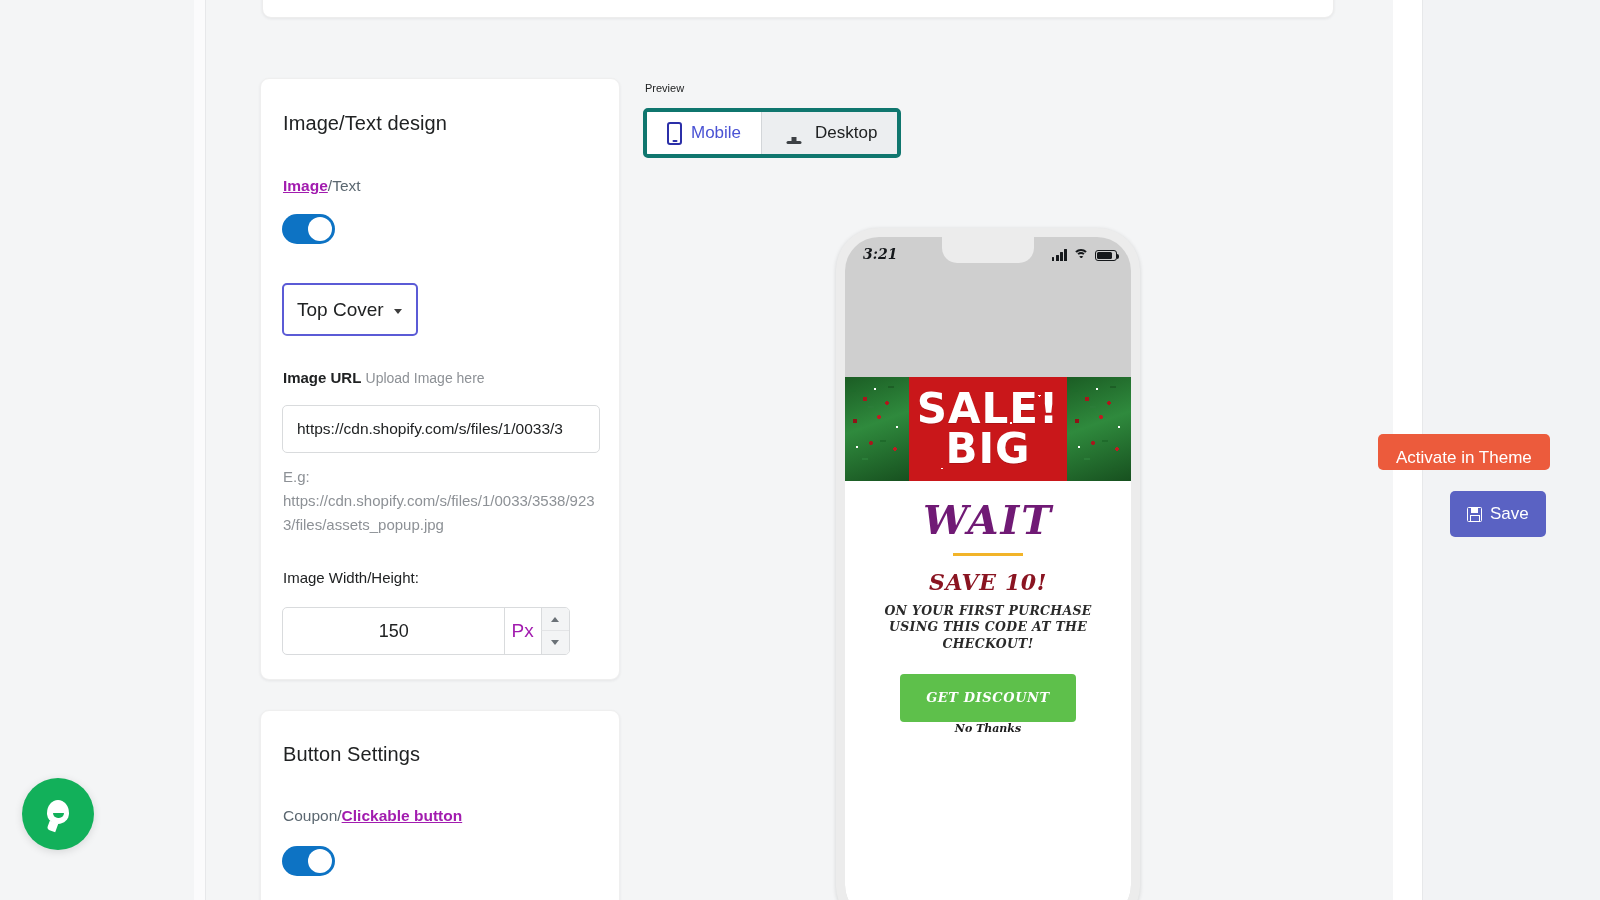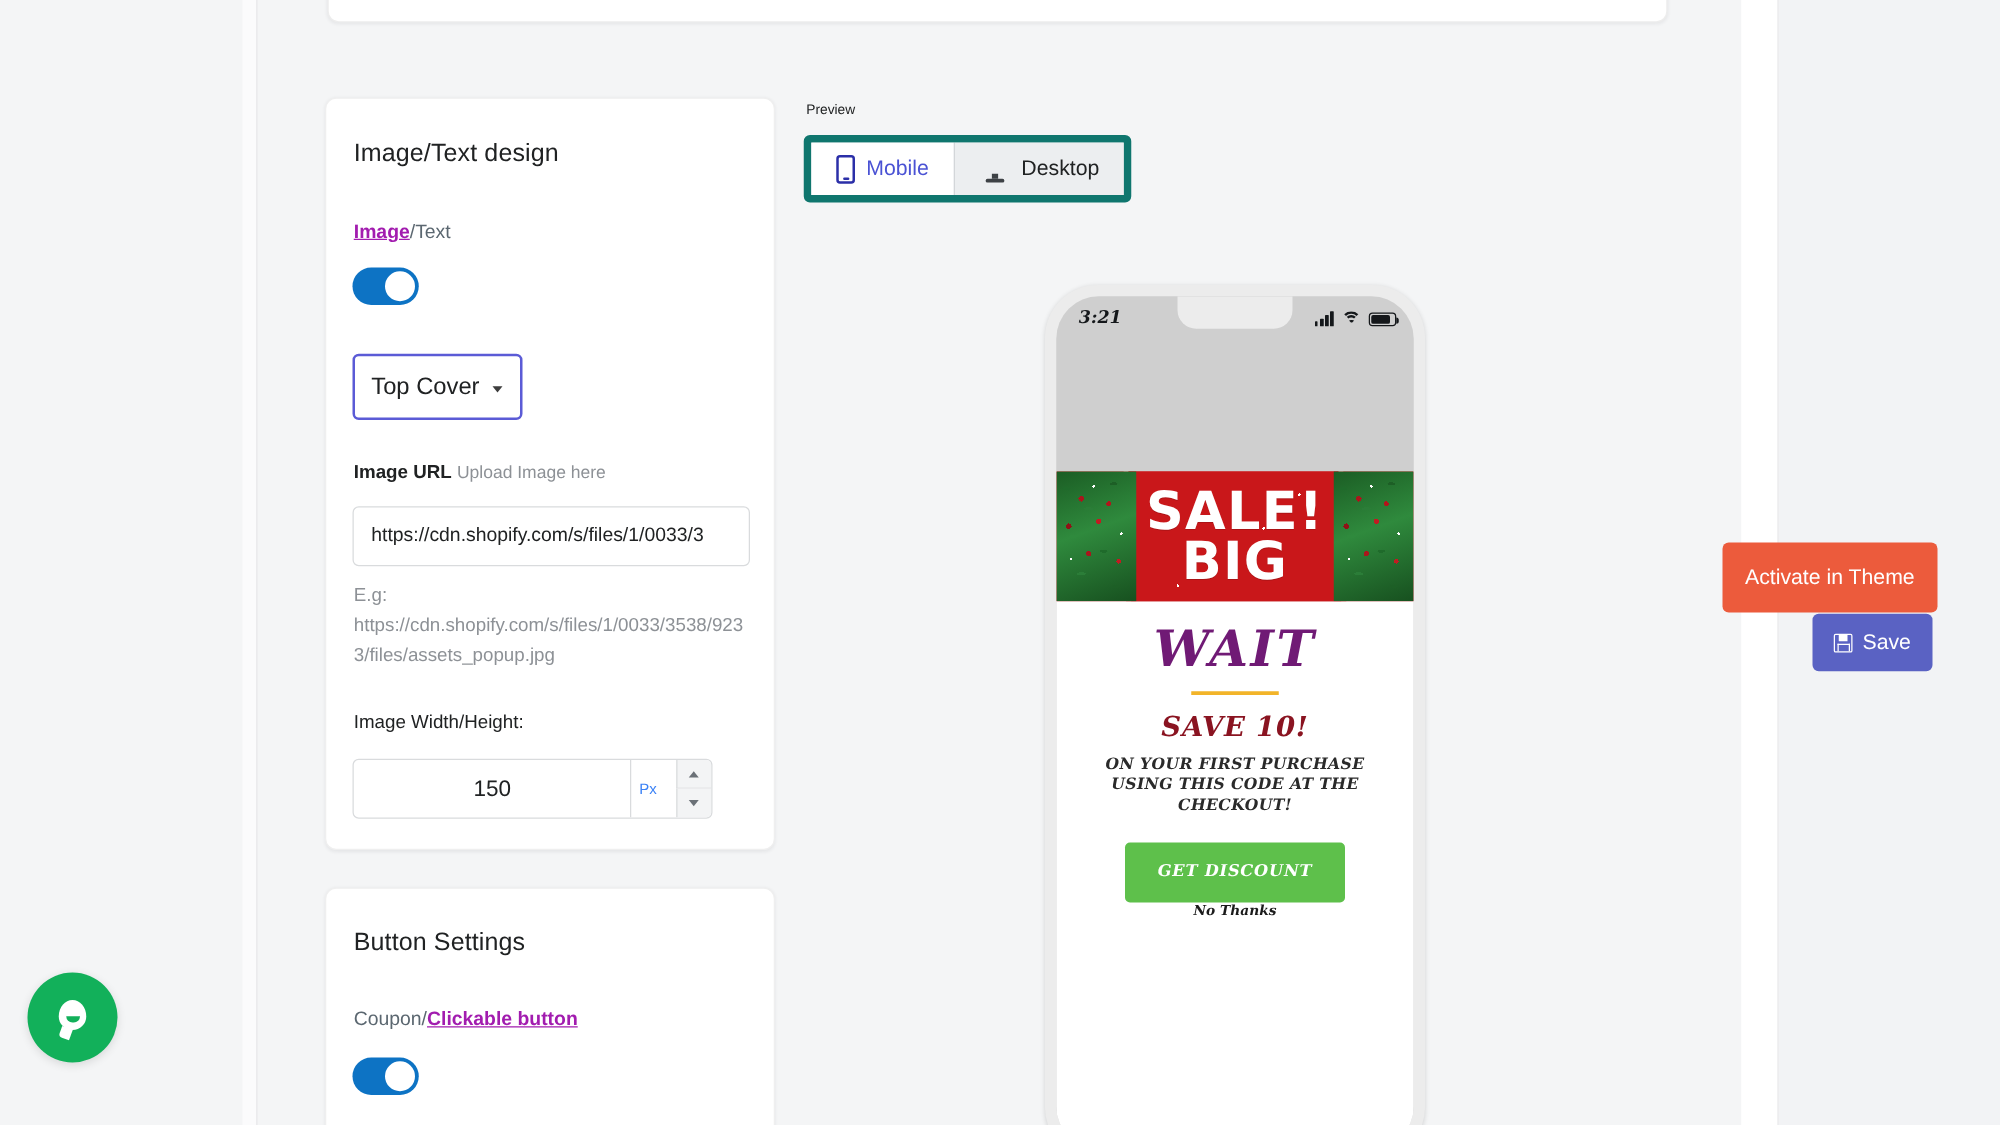--- a/index.html
+++ b/index.html
@@ -108,21 +108,21 @@
   }
   .num-group input {
     flex:1 1 auto; border:0; outline:none; background:transparent;
     font-family:"Liberation Sans", sans-serif; font-size:18px; color:#202223;
     padding:0 14px; min-width:0;text-align:center;
   }
   .num-unit {
     width:42px; display:flex; align-items:center; justify-content:flex-start;
     padding-left:6px;
     border-left:1px solid #d9dbdd;
-    font-size:12px; color:#3b82f6;
+    font-size:19px; color:#a21caf;
   }
   .num-spin { width:34px; display:flex; flex-direction:column; }
   .spin-btn {
     flex:1 1 50%; background:#f3f4f5; border-left:1px solid #d9dbdd;
     display:flex; align-items:center; justify-content:center; cursor:pointer;
   }
   .spin-btn.top { border-bottom:1px solid #e3e4e6; }
   .tri-up {
     width:0;height:0;border-left:4px solid transparent;border-right:4px solid transparent;
     border-bottom:5px solid #6b7177;
@@ -132,21 +132,21 @@
     border-top:5px solid #6b7177;
   }
 
   
   .preview-label {
     position:absolute; left:645px; top:82px;
     font-size:11px; color:#202223;
   }
   .seg {
     position:absolute; left:643px; top:108px;
-    display:flex; border:6px solid #0f766e; border-radius:5px; overflow:hidden;
+    display:flex; border:4px solid #0f766e; border-radius:5px; overflow:hidden;
     background:#eceef0;
   }
   .seg-btn {
     display:flex; align-items:center; gap:9px;
     height:42px; padding:0 20px; cursor:pointer;
     font-size:17px; color:#202223; background:#eceef0;
   }
   .seg-btn.active { background:#fff; color:#4a52d4; }
   .seg-divider { width:1px; background:#d3d6d9; }
 
@@ -279,21 +279,21 @@
   }
   .pp-no {
     cursor:pointer;
     font-family:"DejaVu Serif", serif; font-style:italic; font-weight:bold;
     font-size:11px; color:#1b1b1b;
   }
 
   
   .btn-activate {
     position:absolute; left:1378px; top:434px;
-    height:56px; line-height:48px; padding:0 18px;
+    height:36px; line-height:48px; padding:0 18px;
     background:#ec5b3c; color:#fff; border:0; border-radius:5px;
     font-family:"Liberation Sans", sans-serif; font-size:17px; cursor:pointer;
     white-space:nowrap;
   }
   .btn-save {
     position:absolute; left:1450px; top:491px;
     height:46px; padding:0 17px;
     background:#5a62c3; color:#fff; border:0; border-radius:5px;
     font-family:"Liberation Sans", sans-serif; font-size:17px; cursor:pointer;
     display:flex; align-items:center; gap:8px; white-space:nowrap;

